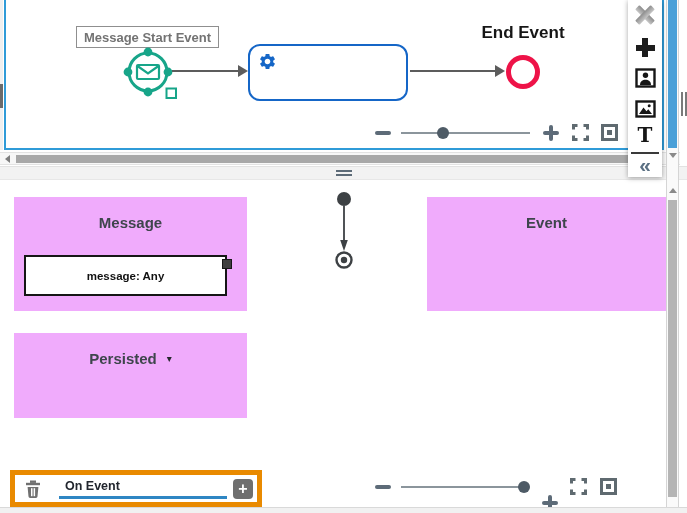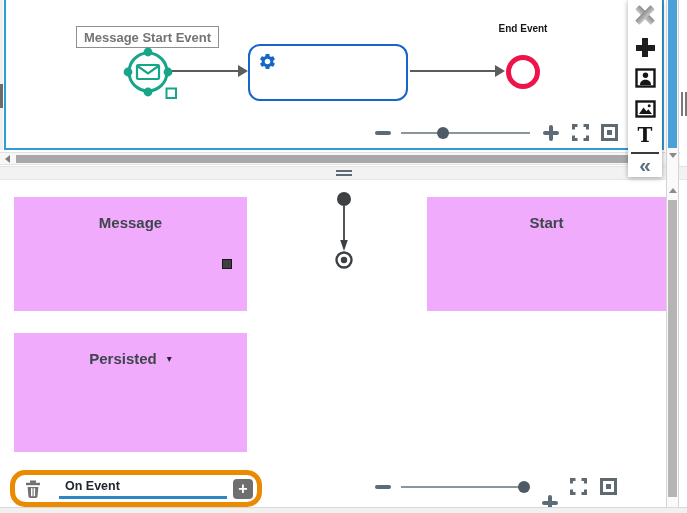--- a/index.html
+++ b/index.html
@@ -7,21 +7,21 @@
        font-family:"Liberation Sans","DejaVu Sans",sans-serif;}
   .abs{position:absolute;}
 
   
   .cv-border{background:#2f9bd8;}
   .node-label{border:1px solid #8f8f8f;background:#fff;font-weight:bold;font-size:13px;
               color:#737373;display:flex;align-items:center;justify-content:center;}
   .task{border:2px solid #1566c7;border-radius:12px;background:#fff;display:flex;
         align-items:center;justify-content:center;font-weight:bold;font-size:14px;color:#161616;}
   .end-ev{border:5px solid #ee1348;border-radius:50%;background:#fff;}
-  .plain-label{font-weight:bold;font-size:10px;color:#161616;text-align:center;}
+  .plain-label{font-weight:bold;font-size:17px;color:#161616;text-align:center;}
   .edge{background:#5c5c5c;height:2px;}
   .arrow-r{width:0;height:0;border-top:6px solid transparent;border-bottom:6px solid transparent;
            border-left:10px solid #5c5c5c;}
 
   
   .z-minus{width:16px;height:4px;background:#5d6b78;border-radius:2px;}
   .z-track{height:2px;background:#8b959c;}
   .z-dot{width:12px;height:12px;border-radius:50%;background:#4e5b66;}
   .z-plus{width:16px;height:16px;position:relative;}
   .z-plus::before{content:"";position:absolute;left:0;top:6px;width:16px;height:4px;background:#5d6b78;border-radius:2px;}
@@ -144,42 +144,45 @@
 
   <div class="abs divider" style="left:0;top:166px;width:687px;height:14px;"></div>
   <div class="abs grip-h" style="left:336px;top:170px;"></div>
   <div class="abs grip-h" style="left:336px;top:174px;"></div>
 
   <div class="abs" style="left:0;top:180px;width:687px;height:327px;background:#fff;"></div>
 
   <div class="abs group" style="left:14px;top:197px;width:233px;height:114px;">
     <div class="group-title">Message</div>
   </div>
+  <div class="abs var-box" style="left:24px;top:255px;width:203px;height:41px;">
+    <span>message: Any</span>
+  </div>
   <div class="abs var-port" style="left:222px;top:259px;width:10px;height:10px;"></div>
 
   <div class="abs group" style="left:427px;top:197px;width:239px;height:114px;">
-    <div class="group-title">Start</div>
+    <div class="group-title">Event</div>
   </div>
 
   <svg class="abs" style="left:324px;top:188px;" width="40" height="85" viewBox="0 0 40 85">
     <circle cx="20" cy="11" r="7" fill="#3d4144"></circle>
     <line x1="20" y1="18" x2="20" y2="54" stroke="#3d4144" stroke-width="1.8"></line>
     <polygon points="16.2,52 23.8,52 20,63" fill="#3d4144"></polygon>
     <circle cx="20" cy="72" r="7.5" fill="#fff" stroke="#3d4144" stroke-width="2.4"></circle>
     <circle cx="20" cy="72" r="3.2" fill="#3d4144"></circle>
   </svg>
 
-  <div class="abs group" style="left:14px;top:333px;width:233px;height:119px;">
+  <div class="abs group" style="left:14px;top:333px;width:233px;height:85px;">
     <div class="group-title" style="display:flex;align-items:center;justify-content:center;">
       <span>Persisted</span>
       <span class="caret">▾</span>
     </div>
   </div>
 
-  <div class="abs event-bar" style="left:10px;top:470px;width:252px;height:37px;border-radius:15px;">
+  <div class="abs event-bar" style="left:10px;top:470px;width:252px;height:37px;">
     <svg width="16" height="18" viewBox="0 0 16 18" style="margin-left:6px;flex:0 0 auto;">
       <rect x="5" y="0.5" width="6" height="2.4" fill="#707070"></rect>
       <rect x="1" y="2.8" width="14" height="2.4" fill="#707070"></rect>
       <path d="M2.6,7 h10.8 l-0.9,9.6 a1.6,1.6 0 0 1 -1.6,1.4 h-5.8 a1.6,1.6 0 0 1 -1.6,-1.4 z" fill="#707070"></path>
       <rect x="6" y="8.2" width="1.5" height="8" fill="#fff"></rect>
       <rect x="8.6" y="8.2" width="1.5" height="8" fill="#fff"></rect>
     </svg>
     <div class="event-tab">
       <span>On Event</span>
     </div>

